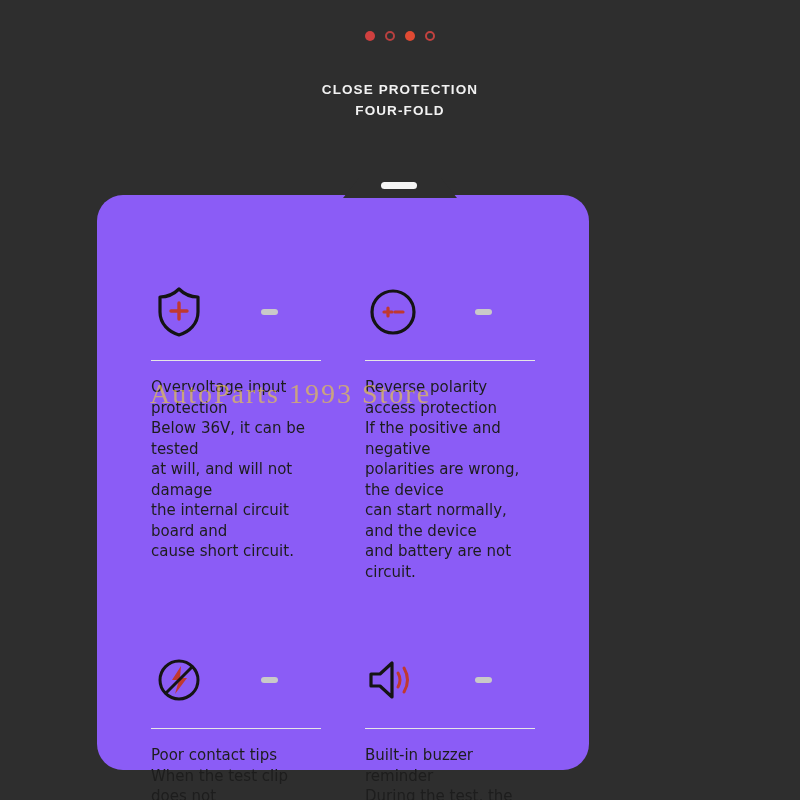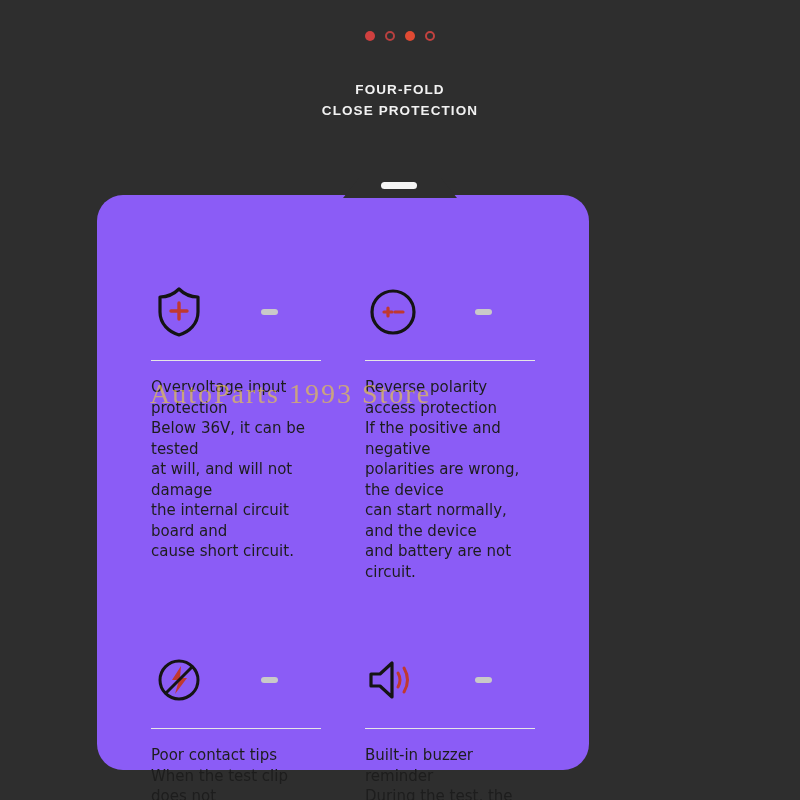--- a/index.html
+++ b/index.html
@@ -125,22 +125,22 @@
 <div id="stage">
 
   <div class="dots">
     <span class="dot filled"></span>
     <span class="dot hollow"></span>
     <span class="dot filled2"></span>
     <span class="dot hollow2"></span>
   </div>
 
   <div class="heading">
+    <div>CLOSE PROTECTION</div>
     <div>FOUR-FOLD</div>
-    <div>CLOSE PROTECTION</div>
   </div>
 
   <div class="notch"></div>
   <div class="notch-pill"></div>
 
   <div class="card">
     <div class="grid">
 
       <div class="row">
 

